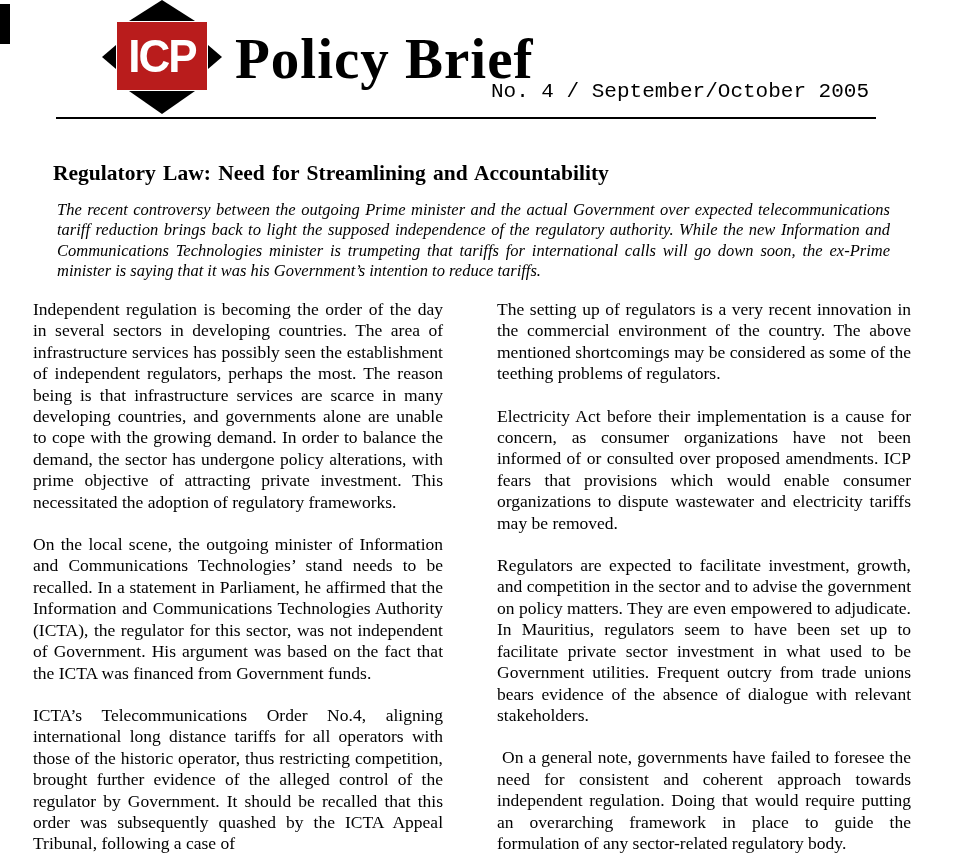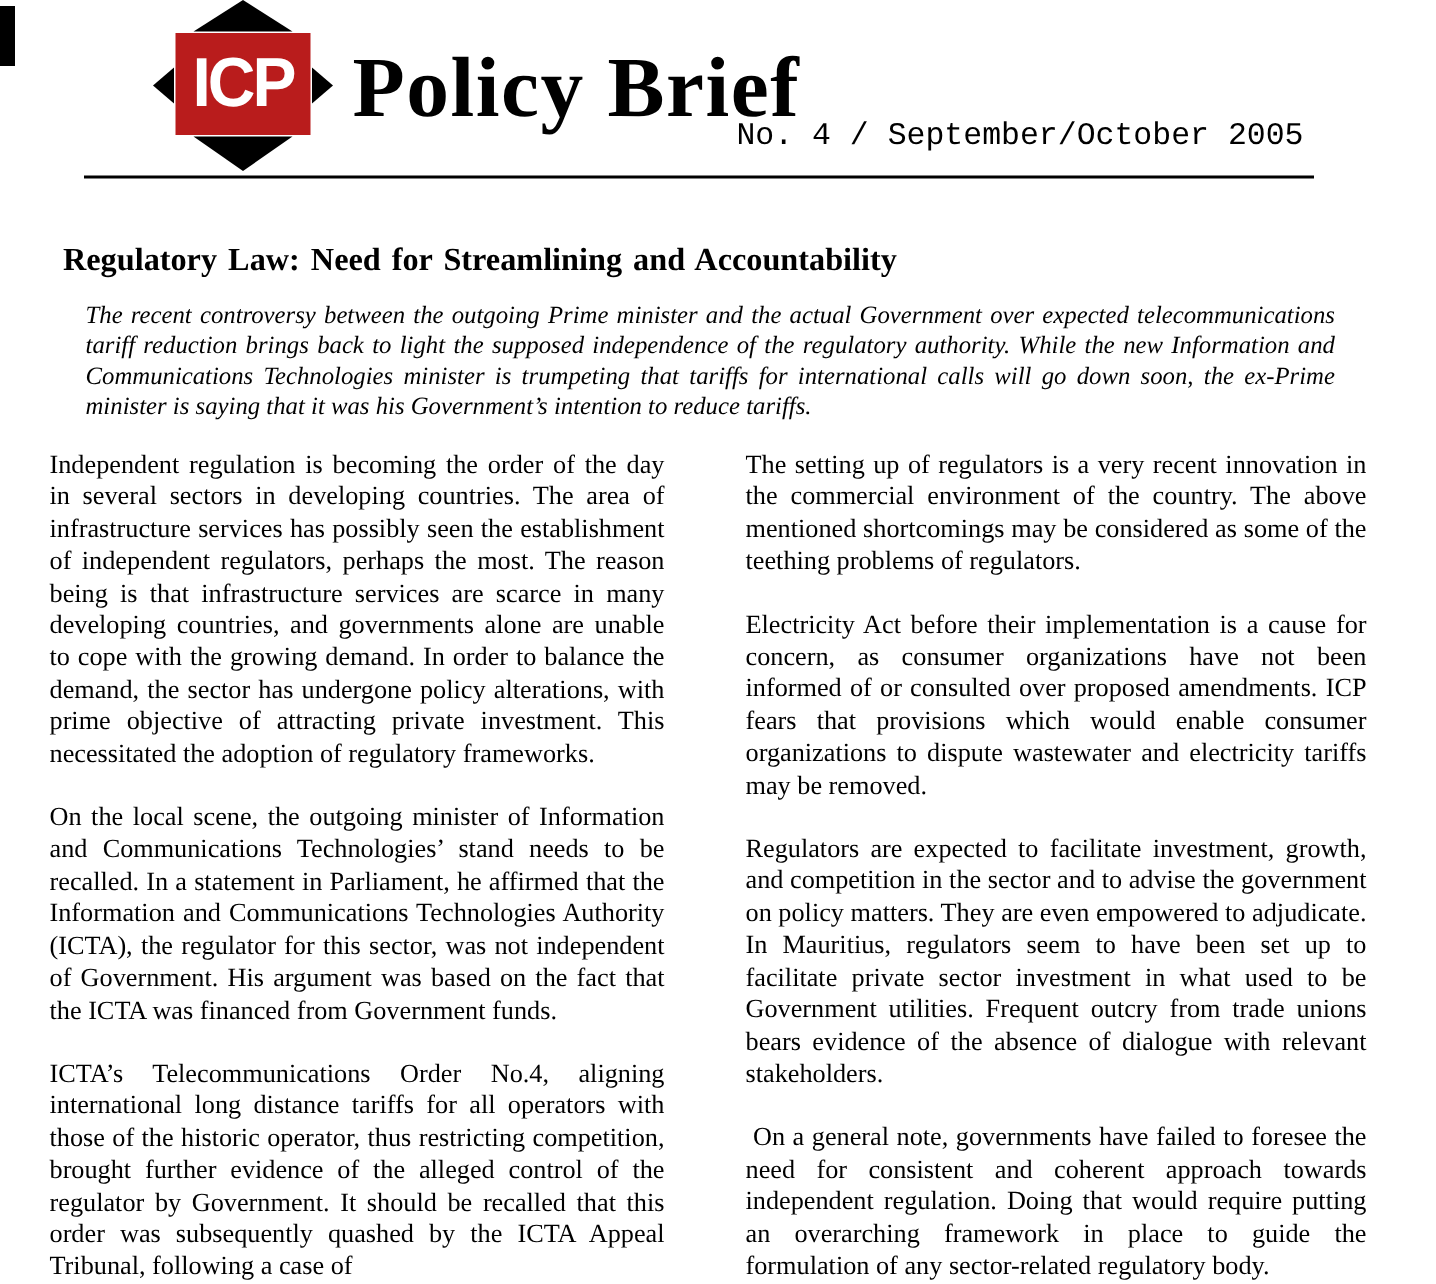--- a/index.html
+++ b/index.html
@@ -80,21 +80,21 @@
     font-family: Liberation Mono, monospace;
   }
   .rule {
     position: absolute; left: 56px; top: 117px;
     width: 820px; height: 2px;
     background: #000;
   }
 
   
   .headline {
-    position: absolute; left: 42px; top: 147px;
+    position: absolute; left: 53px; top: 147px;
     width: 835px;
     font-size: 21.5px;
     font-weight: bold;
     word-spacing: 2px;
   }
   .standfirst {
     position: absolute; left: 57px; top: 183px;
     width: 833px;
     font-size: 16.5px;
     font-weight: normal;

